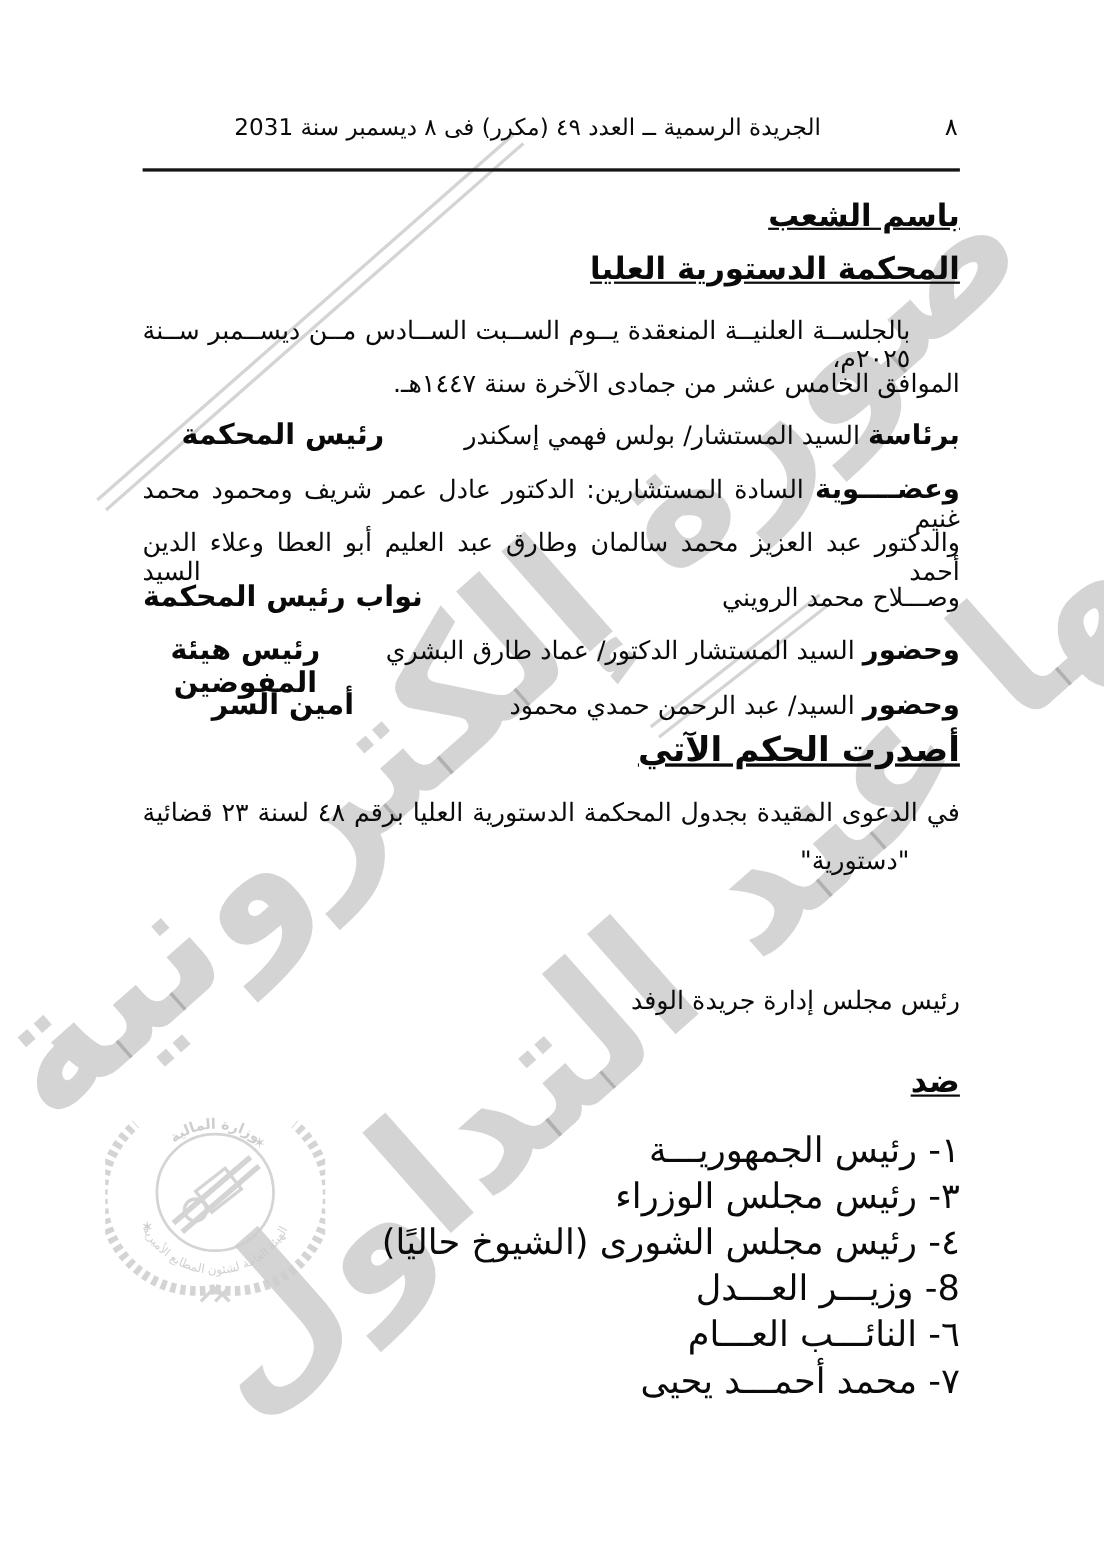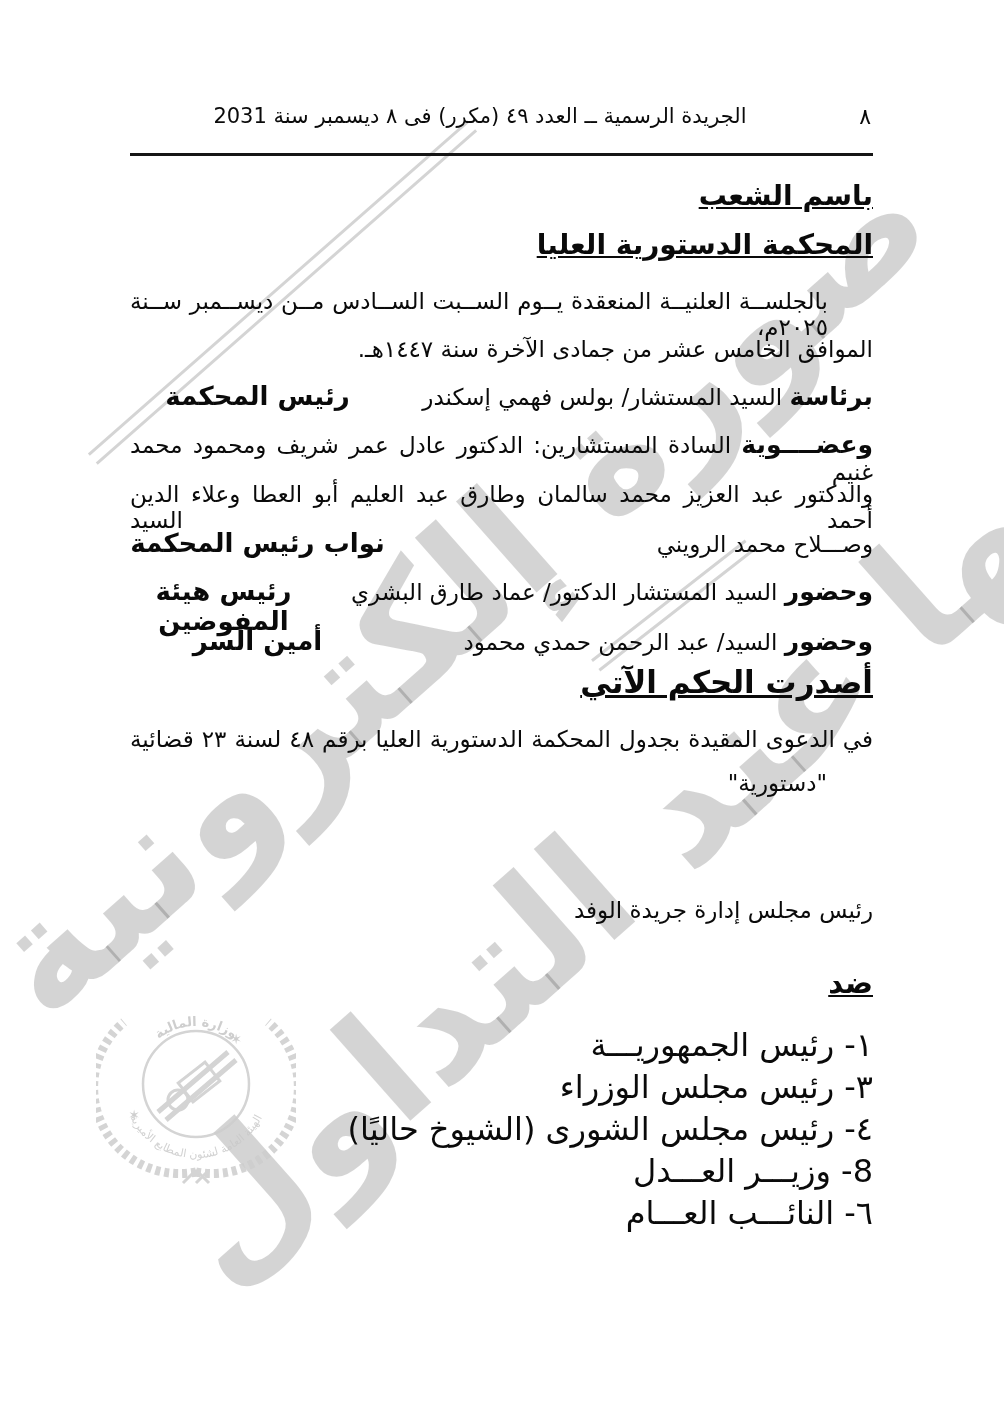--- a/index.html
+++ b/index.html
@@ -135,16 +135,17 @@
     <div class="blk body-txt right" style="top:897px;">رئيس مجلس إدارة جريدة الوفد</div>
 
     <div class="blk center h-mid" style="top:966px;">ضد</div>
 
     <div class="blk" style="top:1024px;">
       <div class="defendant">١- رئيس الجمهوريـــة</div>
       <div class="defendant">٣- رئيس مجلس الوزراء</div>
       <div class="defendant">٤- رئيس مجلس الشورى (الشيوخ حاليًا)</div>
       <div class="defendant">8- وزيـــر العـــدل</div>
       <div class="defendant">٦- النائـــب العـــام</div>
+      <div class="defendant">٧- محمد أحمـــد يحيى</div>
     </div>
 
   </div>
 </div>
 
 </body></html>

